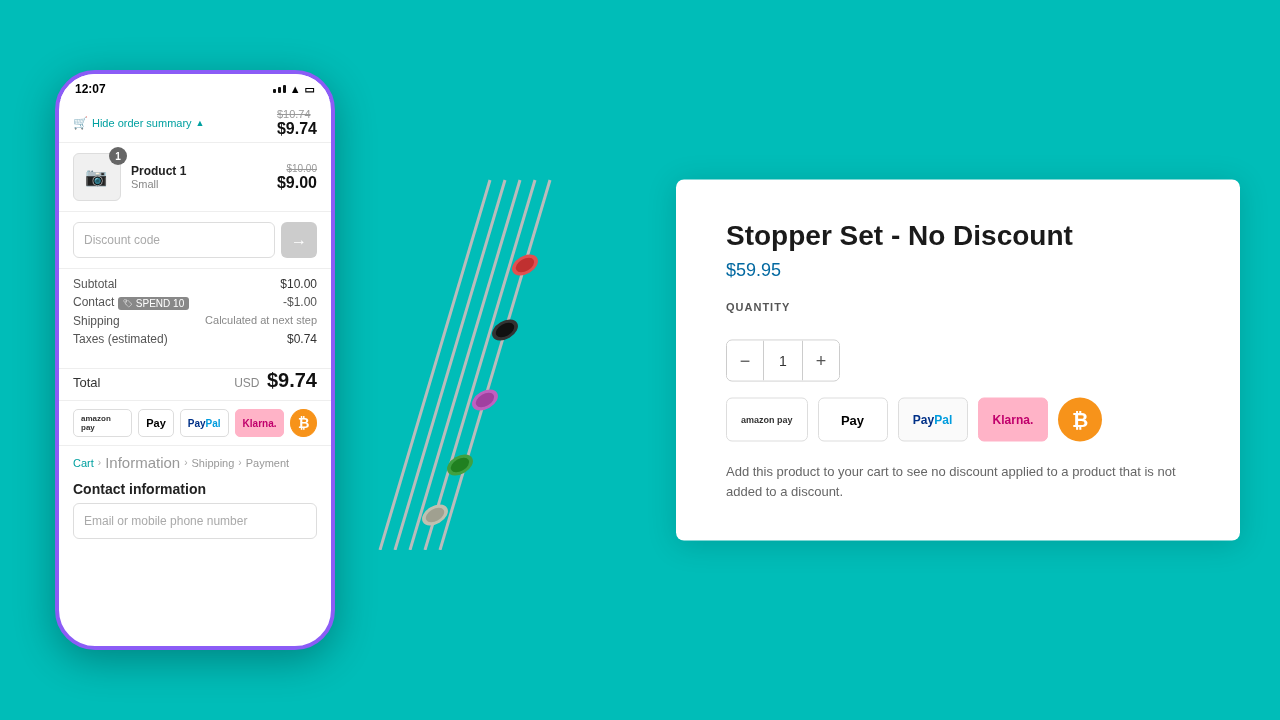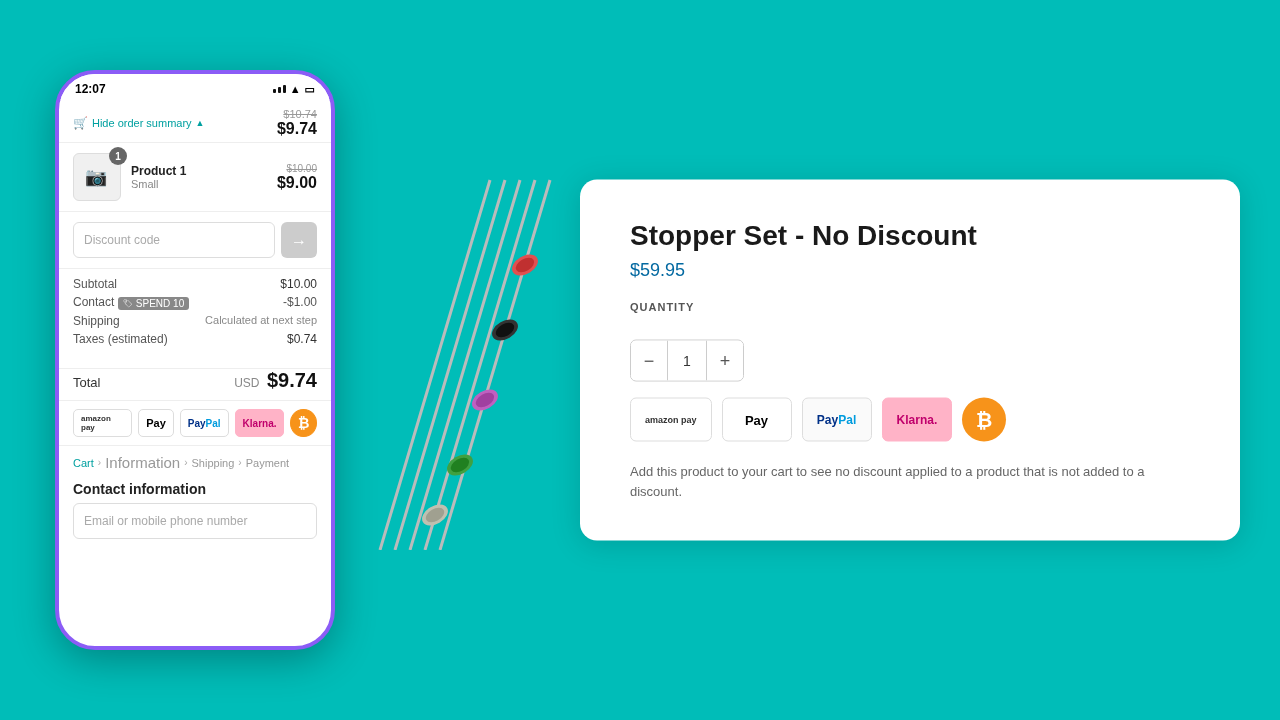--- a/index.html
+++ b/index.html
@@ -11,23 +11,23 @@
       overflow: hidden;
       position: relative;
     }
 
     
     .product-card {
       position: absolute;
       right: 40px;
       top: 50%;
       transform: translateY(-50%);
-      width: 660px;
+      width: 564px;
       background: white;
-      border-radius: 17px;
+      border-radius: 8px;
       padding: 40px 50px;
       box-shadow: 0 4px 30px rgba(0,0,0,0.15);
       z-index: 1;
     }
 
     .product-title {
       font-size: 28px;
       font-weight: 700;
       color: #1a1a1a;
       margin-bottom: 8px;
@@ -193,21 +193,20 @@
     .hide-order-btn {
       display: flex;
       align-items: center;
       gap: 4px;
       color: #00A0A0;
       font-size: 12px;
       cursor: pointer;
     }
 
     .order-prices {
-      text-align: right;
     }
 
     .original-price-small {
       font-size: 11px;
       color: #999;
       text-decoration: line-through;
     }
 
     .current-price-bold {
       font-size: 16px;

